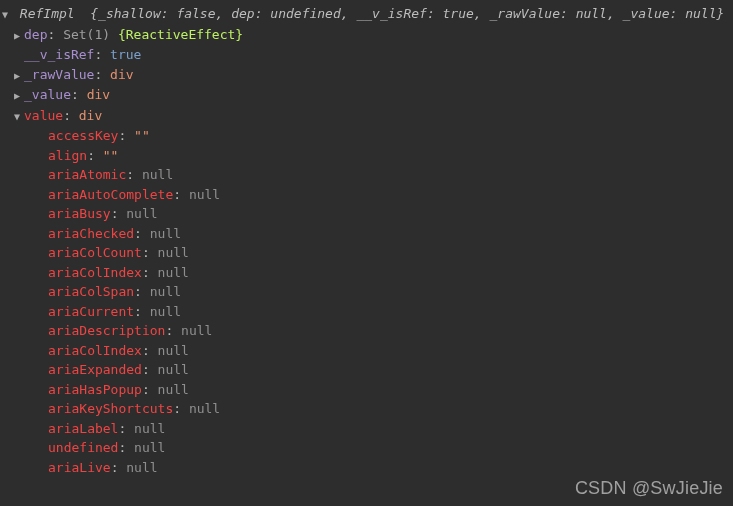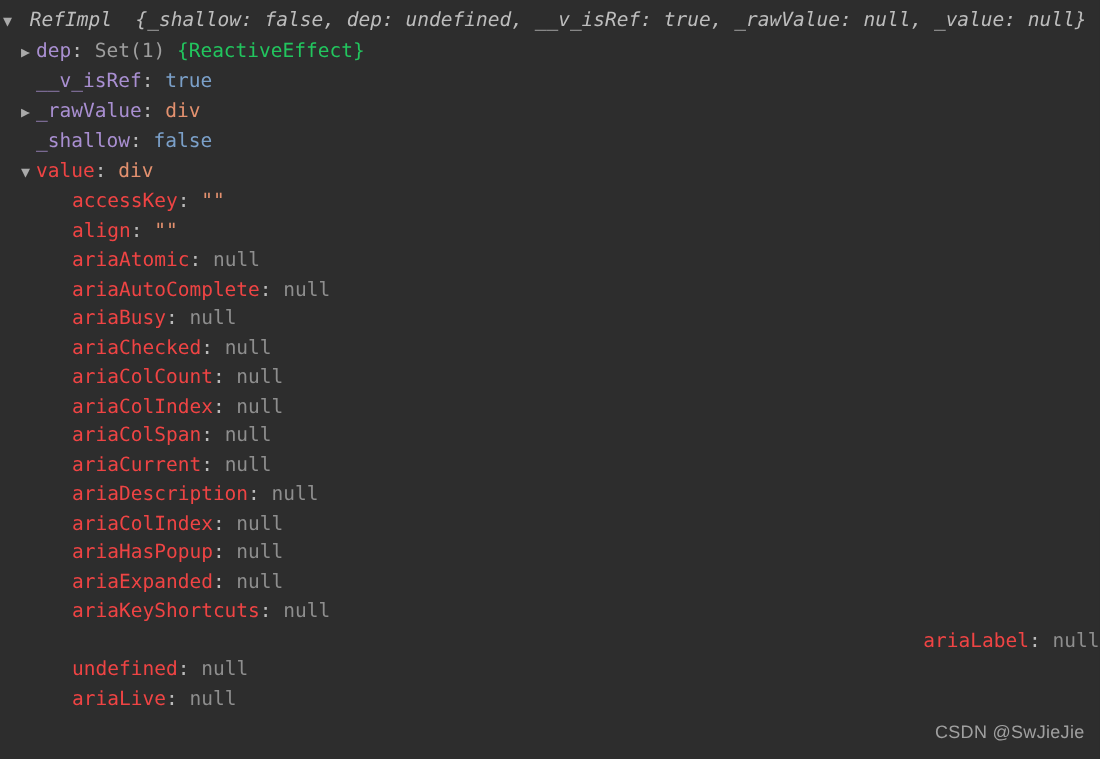--- a/index.html
+++ b/index.html
@@ -18,62 +18,62 @@
   .indent-1 { padding-left:12px; }
   .indent-2 { padding-left:24px; }
   .arrow { display:inline-block; width:10px; margin-left:-10px; color:#aaa; font-size:10px; user-select:none; }
   .key   { color:#ef4444; }
   .pkey  { color:#a98fd1; }  
   .col   { color:#bbb; }
   .str   { color:#e3916f; }  
   .bool  { color:#7ba0c9; }  
   .null  { color:#8e8e8e; }
   .ital  { font-style:italic; color:#bdbdbd; }
-  .white { color:#22c55e; }
+  .white { color:#bef264; }
   .gray  { color:#9e9e9e; }
   .watermark {
     position:absolute; right:10px; bottom:8px;
     color:#a0a0a0; font-family:Arial,sans-serif;
-    font-size:12px; letter-spacing:0.2px;
+    font-size:18px; letter-spacing:0.2px;
   }
 </style>
 </head>
 <body>
 
 <div class="tree">
 
   <div class="row">
     <span class="arrow">▼</span>
     <span class="ital">RefImpl</span>
     <span class="ital">&nbsp;{</span><span id="preview"><span class="ital">_shallow</span><span class="ital">: </span><span class="ital">false</span><span class="ital">, </span><span class="ital">dep</span><span class="ital">: </span><span class="ital">undefined</span><span class="ital">, </span><span class="ital">__v_isRef</span><span class="ital">: </span><span class="ital">true</span><span class="ital">, </span><span class="ital">_rawValue</span><span class="ital">: </span><span class="ital">null</span><span class="ital">, </span><span class="ital">_value</span><span class="ital">: </span><span class="ital">null</span></span><span class="ital">}</span>
   </div>
 
   <div id="top-rows">
       <div class="row indent-1"><span class="arrow">▶</span><span class="pkey">dep</span><span class="col">: </span><span class="gray">Set(1) </span><span class="white">{ReactiveEffect}</span></div>
       <div class="row indent-1"><span class="arrow"></span><span class="pkey">__v_isRef</span><span class="col">: </span><span class="bool">true</span></div>
       <div class="row indent-1"><span class="arrow">▶</span><span class="pkey">_rawValue</span><span class="col">: </span><span class="str">div</span></div>
-      <div class="row indent-1"><span class="arrow"></span><span class="pkey">_shallow</span><span class="col">: </span><span class="bool">false</span></div>
+      <div class="row indent-1"><span class="arrow">▶</span><span class="pkey">_value</span><span class="col">: </span><span class="str">div</span></div>
       <div class="row indent-1"><span class="arrow">▼</span><span class="key">value</span><span class="col">: </span><span class="str">div</span></div>
     </div>
   <div id="value-children">
       <div class="row indent-2" style="padding-left: 36px;"><span class="arrow"></span><span class="key">accessKey</span><span class="col">: </span><span class="str">""</span></div>
       <div class="row indent-2" style="padding-left: 36px;"><span class="arrow"></span><span class="key">align</span><span class="col">: </span><span class="str">""</span></div>
       <div class="row indent-2" style="padding-left: 36px;"><span class="arrow"></span><span class="key">ariaAtomic</span><span class="col">: </span><span class="null">null</span></div>
       <div class="row indent-2" style="padding-left: 36px;"><span class="arrow"></span><span class="key">ariaAutoComplete</span><span class="col">: </span><span class="null">null</span></div>
       <div class="row indent-2" style="padding-left: 36px;"><span class="arrow"></span><span class="key">ariaBusy</span><span class="col">: </span><span class="null">null</span></div>
       <div class="row indent-2" style="padding-left: 36px;"><span class="arrow"></span><span class="key">ariaChecked</span><span class="col">: </span><span class="null">null</span></div>
       <div class="row indent-2" style="padding-left: 36px;"><span class="arrow"></span><span class="key">ariaColCount</span><span class="col">: </span><span class="null">null</span></div>
       <div class="row indent-2" style="padding-left: 36px;"><span class="arrow"></span><span class="key">ariaColIndex</span><span class="col">: </span><span class="null">null</span></div>
       <div class="row indent-2" style="padding-left: 36px;"><span class="arrow"></span><span class="key">ariaColSpan</span><span class="col">: </span><span class="null">null</span></div>
       <div class="row indent-2" style="padding-left: 36px;"><span class="arrow"></span><span class="key">ariaCurrent</span><span class="col">: </span><span class="null">null</span></div>
       <div class="row indent-2" style="padding-left: 36px;"><span class="arrow"></span><span class="key">ariaDescription</span><span class="col">: </span><span class="null">null</span></div>
       <div class="row indent-2" style="padding-left: 36px;"><span class="arrow"></span><span class="key">ariaColIndex</span><span class="col">: </span><span class="null">null</span></div>
+      <div class="row indent-2" style="padding-left: 36px;"><span class="arrow"></span><span class="key">ariaExpanded</span><span class="col">: </span><span class="null">null</span></div>
       <div class="row indent-2" style="padding-left: 36px;"><span class="arrow"></span><span class="key">ariaHasPopup</span><span class="col">: </span><span class="null">null</span></div>
-      <div class="row indent-2" style="padding-left: 36px;"><span class="arrow"></span><span class="key">ariaExpanded</span><span class="col">: </span><span class="null">null</span></div>
       <div class="row indent-2" style="padding-left: 36px;"><span class="arrow"></span><span class="key">ariaKeyShortcuts</span><span class="col">: </span><span class="null">null</span></div>
-      <div class="row indent-2" style="padding-left: 36px; text-align: right;"><span class="arrow"></span><span class="key">ariaLabel</span><span class="col">: </span><span class="null">null</span></div>
+      <div class="row indent-2" style="padding-left: 36px;"><span class="arrow"></span><span class="key">ariaLabel</span><span class="col">: </span><span class="null">null</span></div>
       <div class="row indent-2" style="padding-left: 36px;"><span class="arrow"></span><span class="key">undefined</span><span class="col">: </span><span class="null">null</span></div>
       <div class="row indent-2" style="padding-left: 36px;"><span class="arrow"></span><span class="key">ariaLive</span><span class="col">: </span><span class="null">null</span></div>
     </div>
 
 </div>
 
 <div class="watermark">CSDN @SwJieJie</div>
 
 </body></html>

